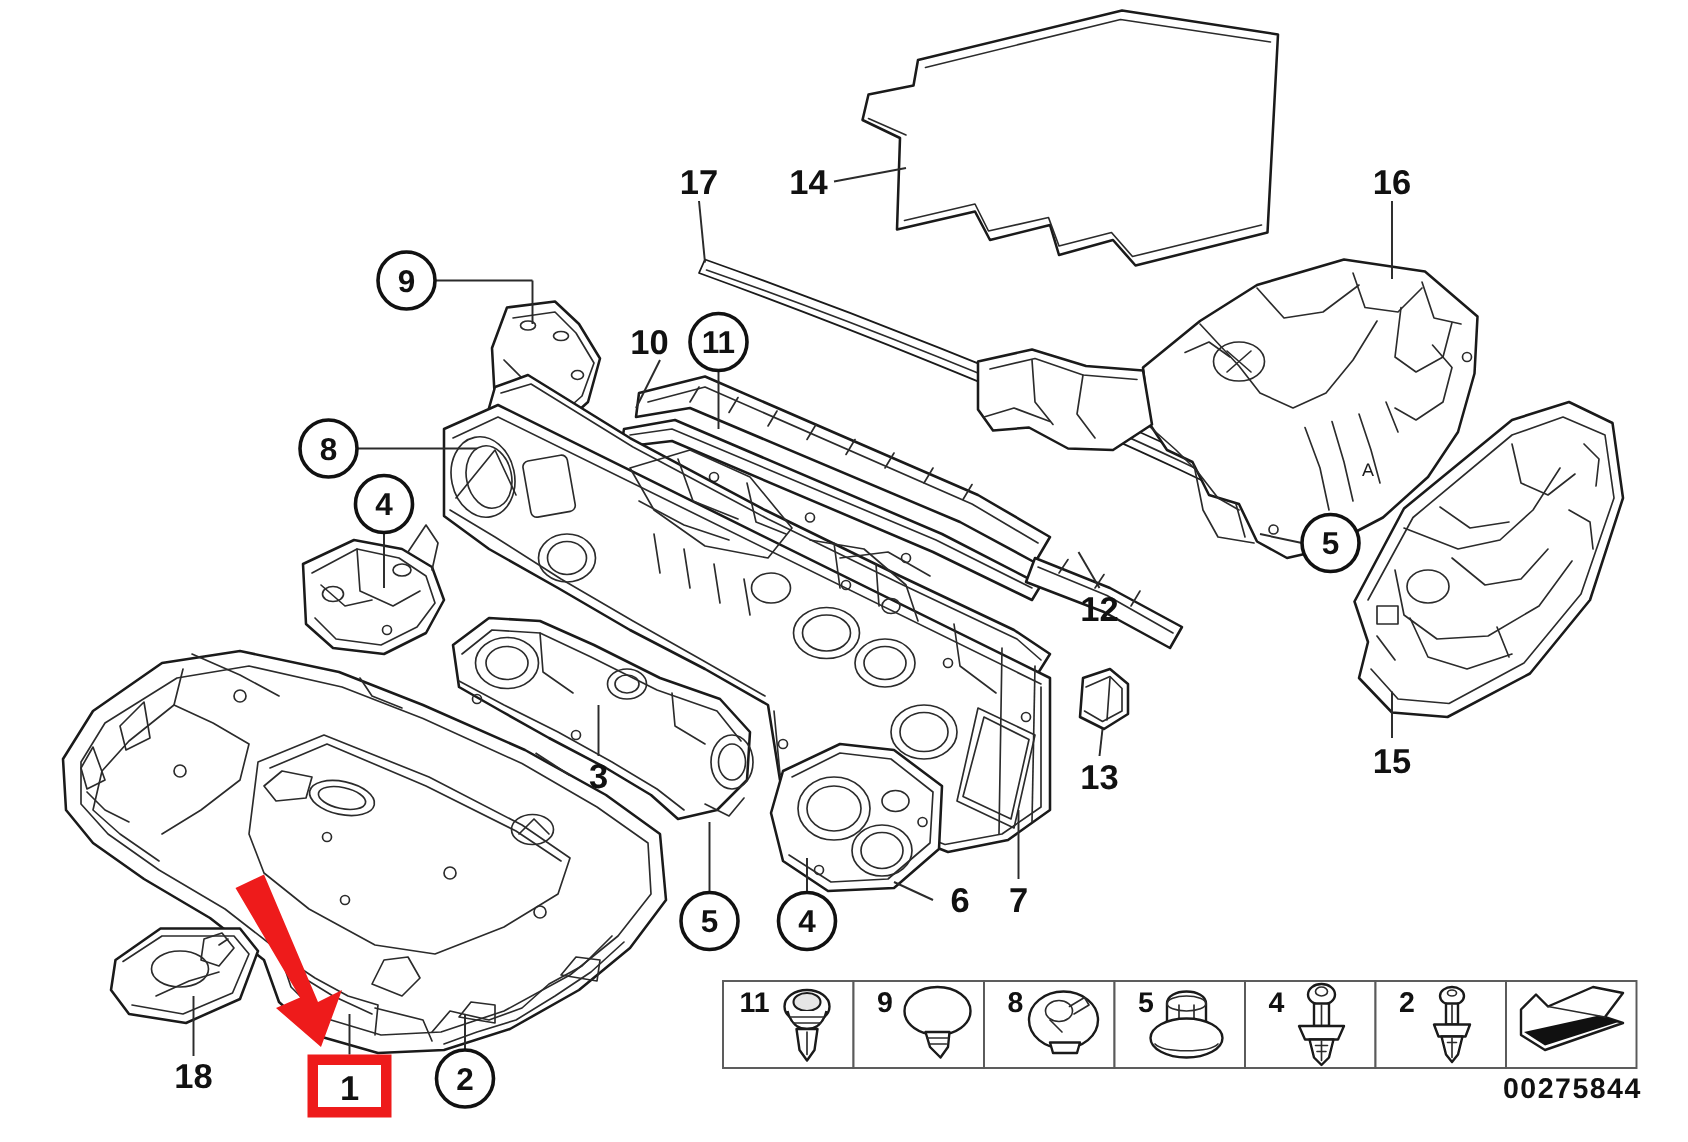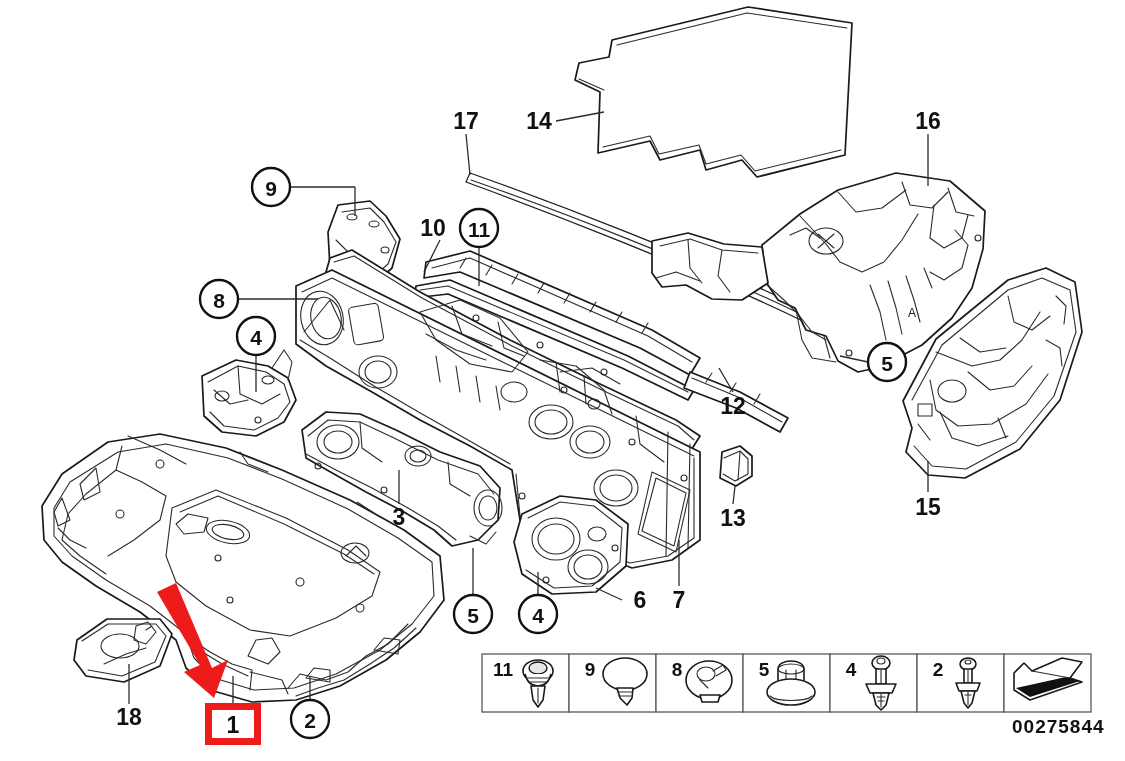--- a/index.html
+++ b/index.html
@@ -422,15 +422,15 @@
     <g>
       <rect class="leg-box" x="1004" y="654" width="87" height="58"></rect>
       <g>
         <path fill="#ffffff" stroke="#1a1a1a" stroke-width="1.6" stroke-linejoin="round" d="M1014 673 L1024 663 L1032 671 L1062 658 L1082 662 L1070 678 L1082 682 L1030 700 L1014 690 Z"></path>
         <path fill="#111111" stroke="none" d="M1016 688 L1030 697 L1080 681 L1066 677 Z"></path>
         <path class="ln-t" d="M1032 671 L1070 678"></path>
       </g>
     </g>
   </svg>
 
-  <div class="docnum" style="left:1002px; top:716px;margin-left:10px;">00275844</div>
+  <div class="docnum" style="left:1002px; top:716px;">00275844</div>
 
 </div>
 
 </body></html>

